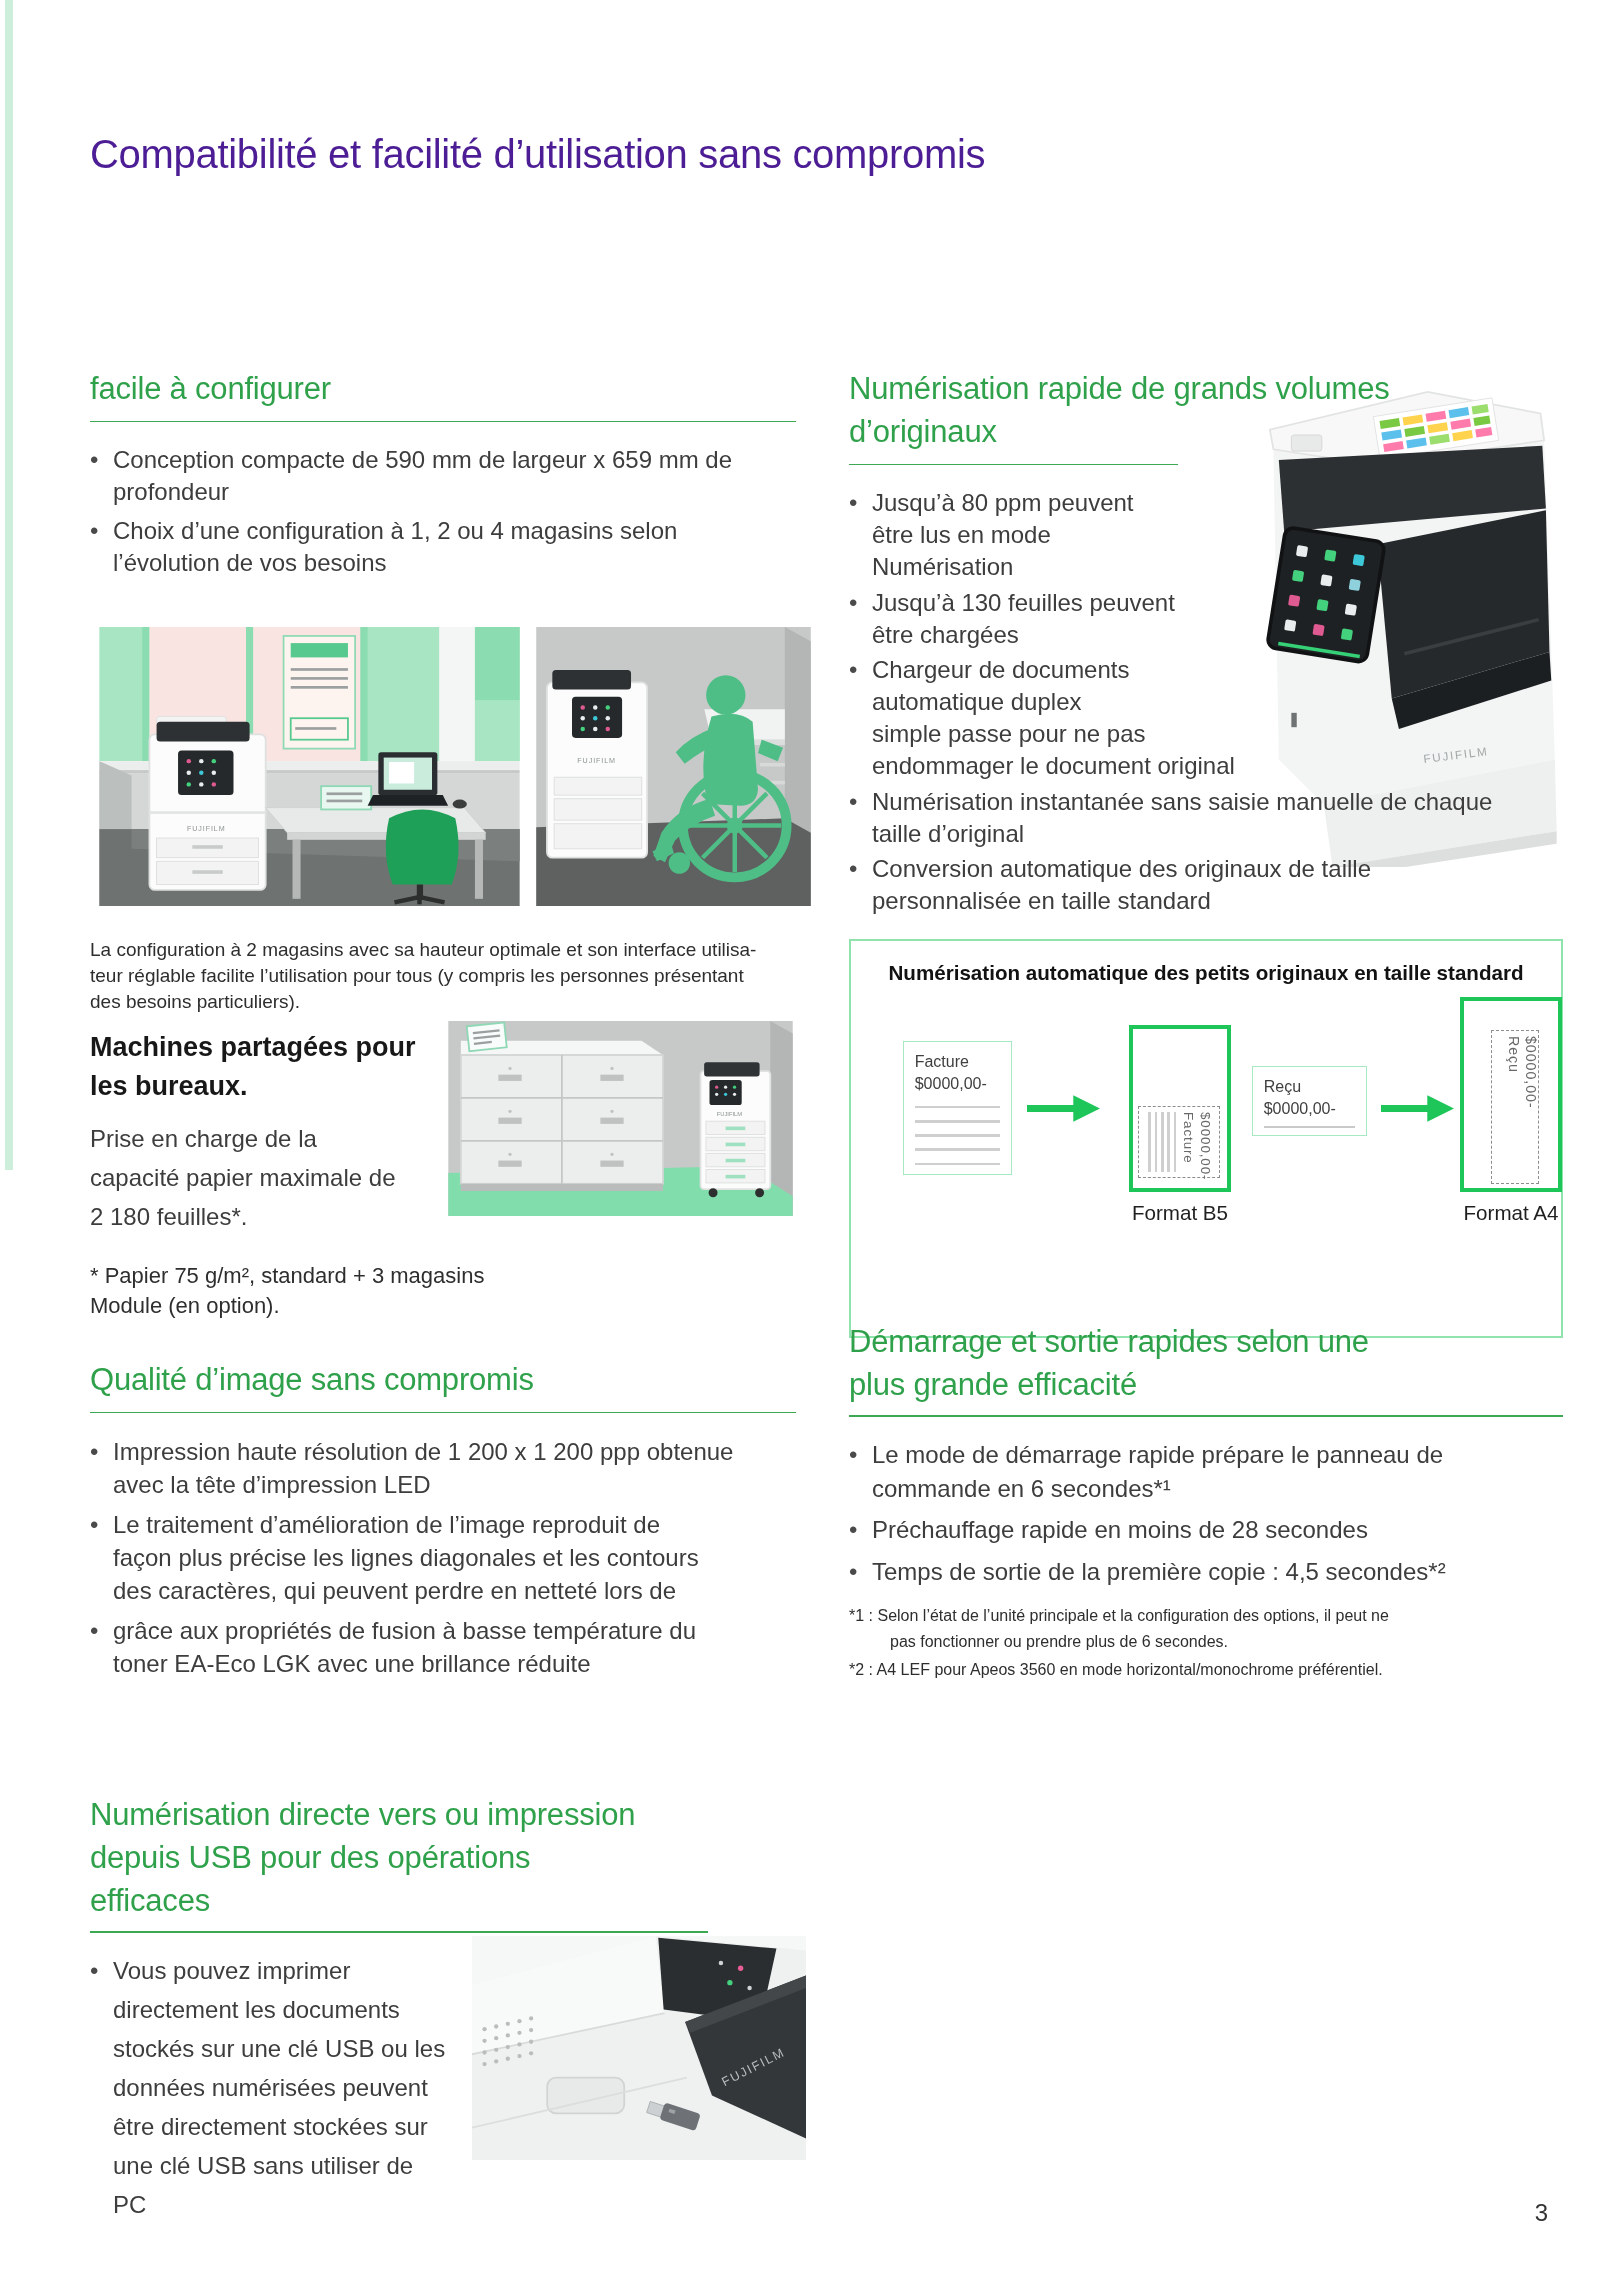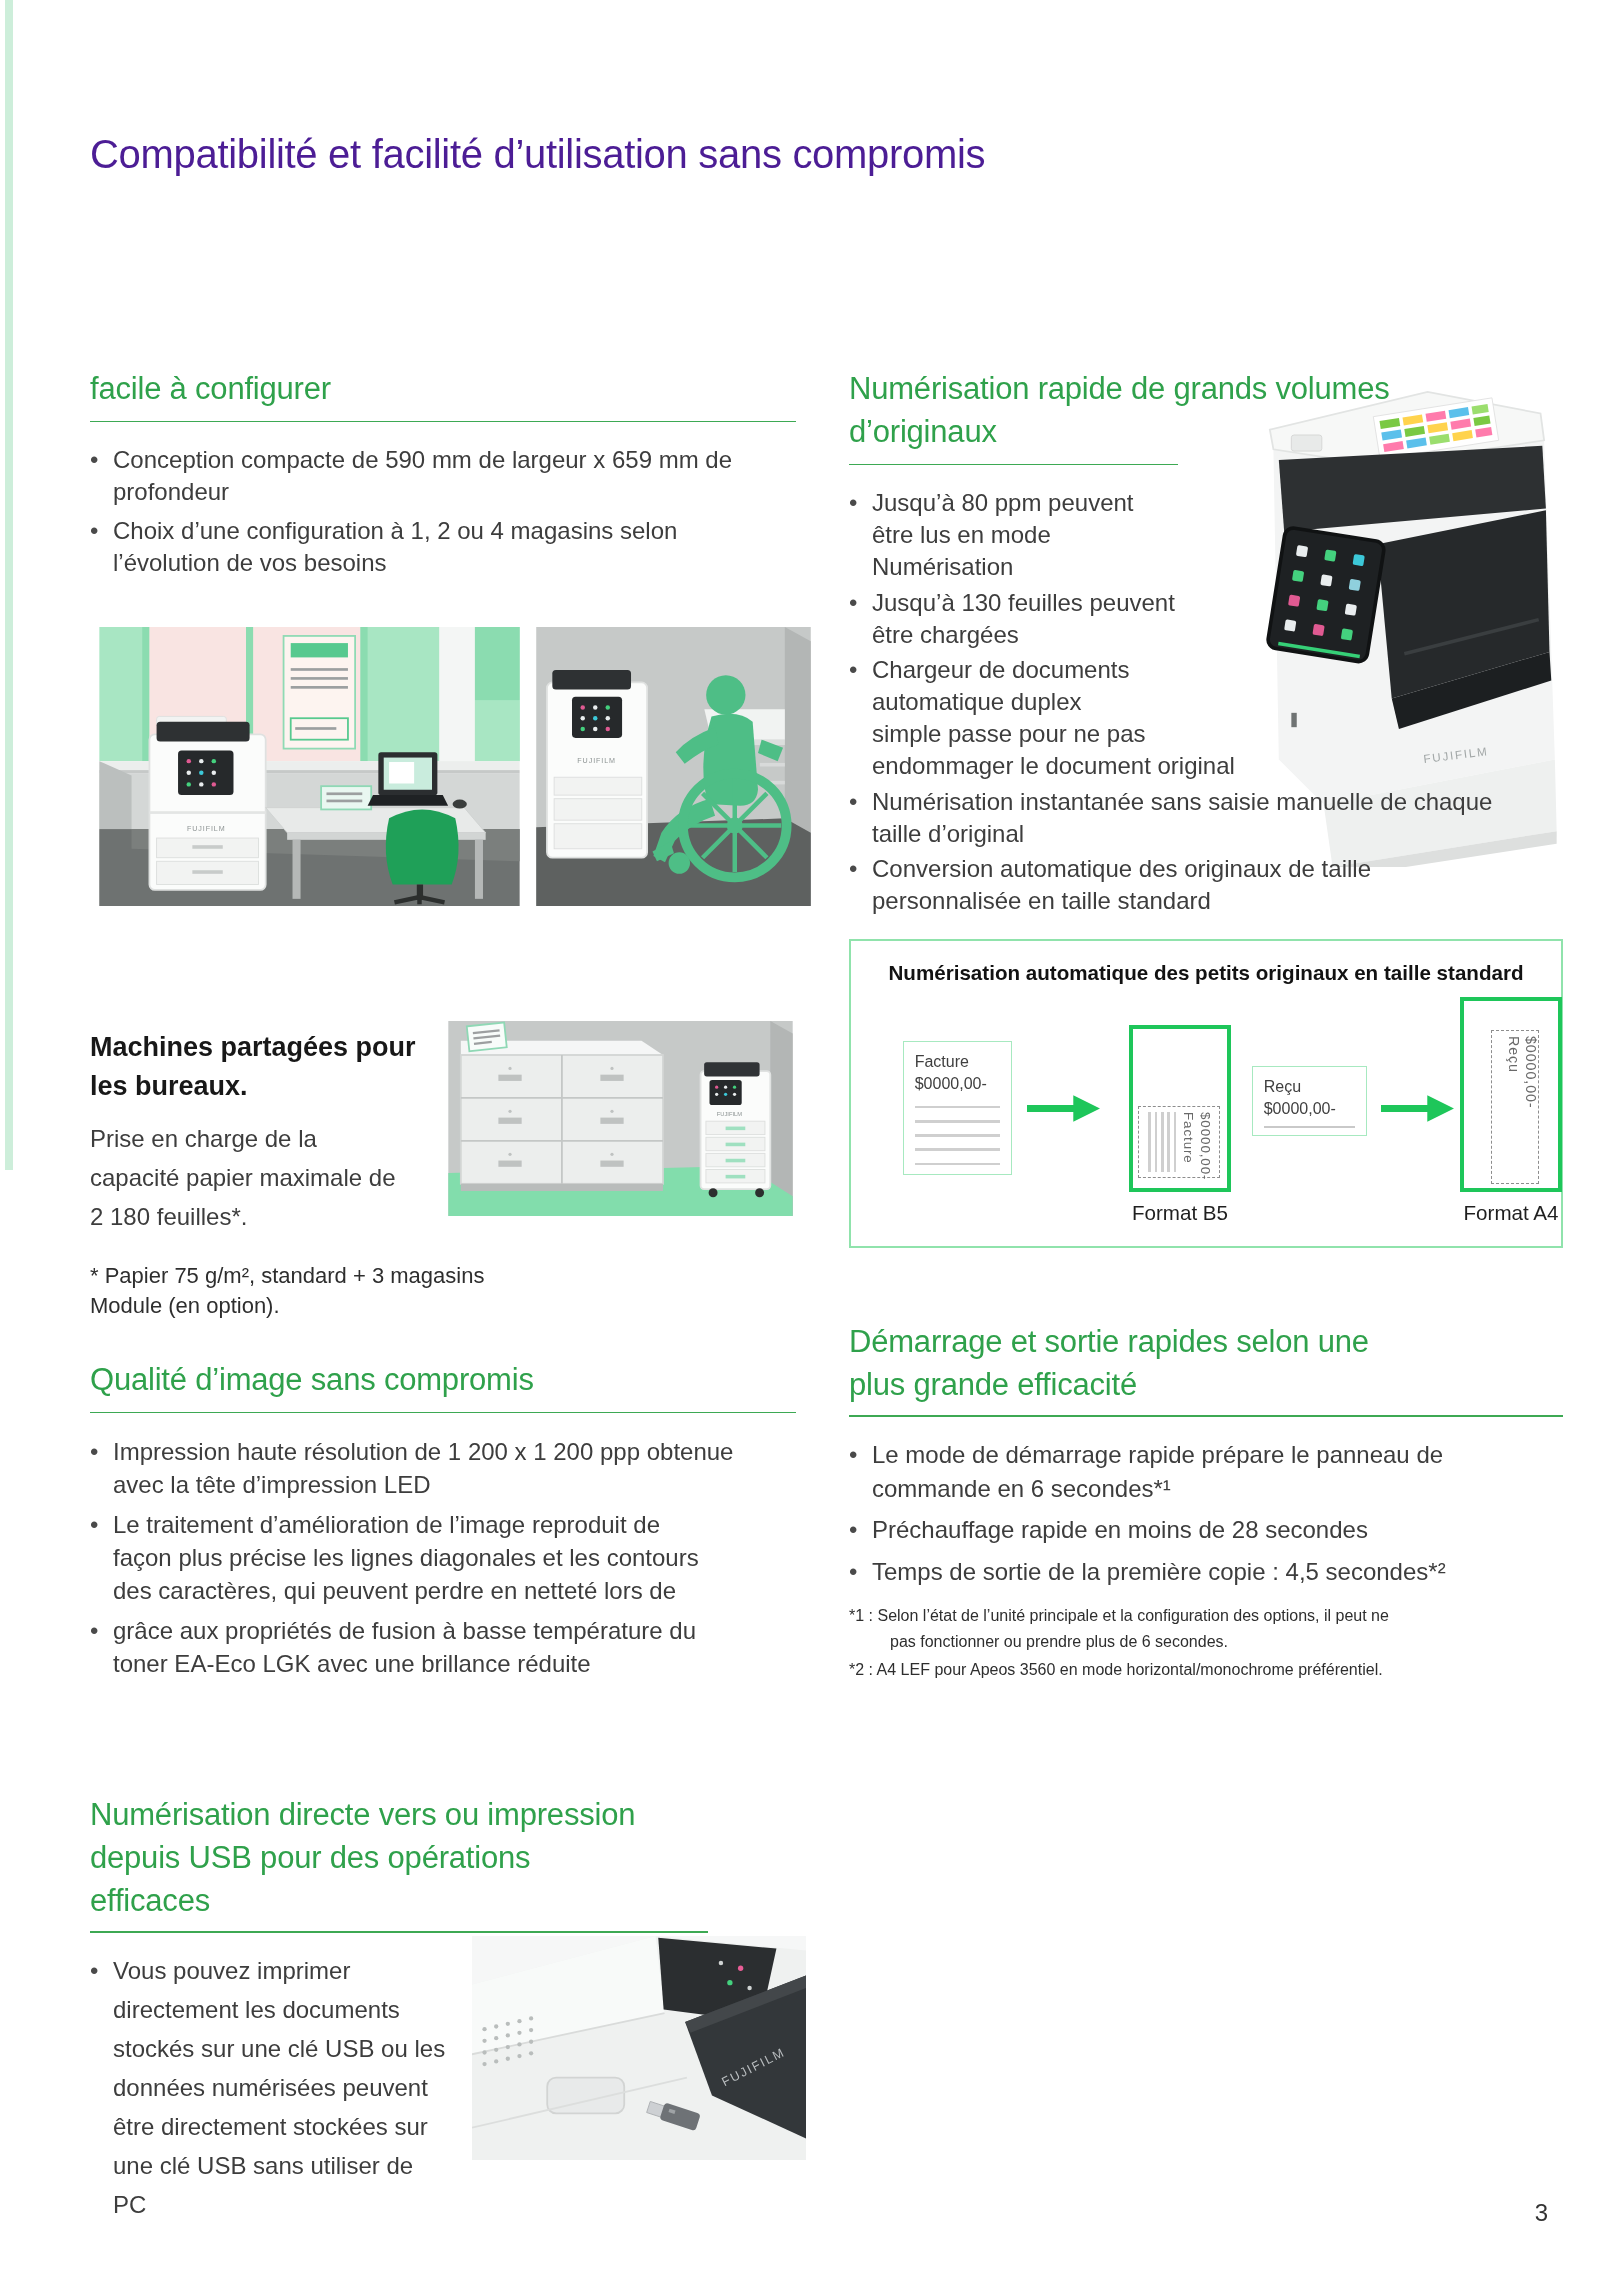--- a/index.html
+++ b/index.html
@@ -24,21 +24,21 @@
   .cap{font-size:19px;line-height:26px;color:#2e2e2e}
   .h3{font-size:27px;line-height:39px;font-weight:bold;color:#181818}
   .body27{font-size:24px;line-height:39px;color:#3d3d3d}
   .fn{font-size:22px;line-height:29.6px;color:#2e2e2e}
   .notes{margin-top:14.3px;font-size:16px;line-height:26px;color:#2e2e2e}
   .note{margin-bottom:1.8px}
   .note .cont{padding-left:41px}
   
   .edgebar{left:5.4px;top:0;width:8px;height:1170px;background:#cdeeda}
   
-  .gbox{left:849px;top:939px;width:714px;height:309px;border:2.7px solid #90e3ac;box-sizing:border-box;background:#fff}
+  .gbox{left:849px;top:939px;width:714px;height:399px;border:2.7px solid #90e3ac;box-sizing:border-box;background:#fff}
   .dgtitle{position:absolute;left:0;top:19.7px;width:100%;text-align:center;font-size:20.6px;font-weight:bold;color:#121212}
   .card{position:absolute;border:1.8px solid #a7e9c0;background:#fff;box-sizing:border-box;padding:9px 10.7px}
   .cl{font-size:16px;line-height:21.5px;color:#3f3f3f}
   .ca{font-size:16px;line-height:21.5px;color:#3f3f3f}
   .ca.u{border-bottom:2.7px solid #c9c9c9;padding-bottom:7.2px}
   .gl{height:2.7px;background:#cfcfcf;margin-top:11.6px}
   .fmtrect{position:absolute;border:4.5px solid #1ec65a;box-sizing:border-box;background:#fff}
   .dashedb{position:absolute;border:1.8px dashed #8d8d8d;box-sizing:border-box;display:flex;align-items:stretch;padding:5.4px}
   .vlines{flex:1;display:flex;justify-content:space-evenly}
   .vl{width:2.7px;background:#cfcfcf}
@@ -352,20 +352,25 @@
         <div class="bullet">
           <span class="dot">•</span>
           <div class="btxt">
             <div class="line">Choix d’une configuration à 1, 2 ou 4 magasins selon</div>
             <div class="line">l’évolution de vos besoins</div>
           </div>
         </div>
       </div>
   </section>
 
+  <div class="abs cap" style="left:90px;top:937px">
+      <div class="line">La configuration à 2 magasins avec sa hauteur optimale et son interface utilisa-</div>
+      <div class="line">teur réglable facilite l’utilisation pour tous (y compris les personnes présentant</div>
+      <div class="line">des besoins particuliers).</div>
+    </div>
 
   <div class="abs h3" style="left:90px;top:1028px">
       <div class="line">Machines partagées pour</div>
       <div class="line">les bureaux.</div>
     </div>
   <div class="abs body27" style="left:90px;top:1119px">
       <div class="line">Prise en charge de la</div>
       <div class="line">capacité papier maximale de</div>
       <div class="line">2 180 feuilles*.</div>
     </div>

